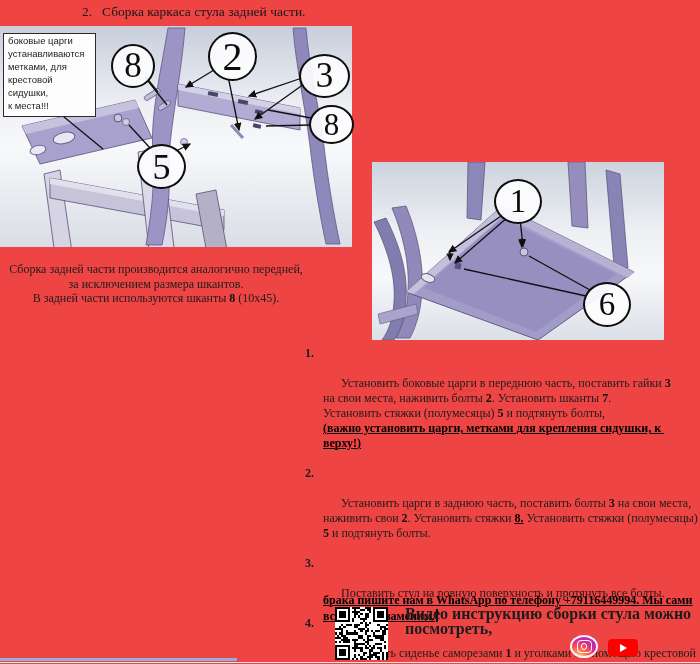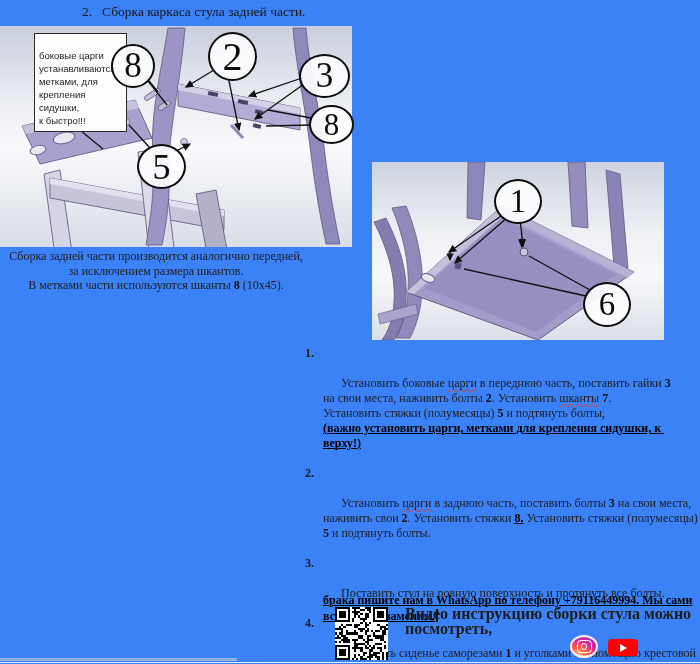--- a/index.html
+++ b/index.html
@@ -1,30 +1,30 @@
 <!DOCTYPE html>
 <html><head>
 <meta charset="utf-8">
 <style>
   html,body{margin:0;padding:0;background:#fff;}
-  #canvas{position:relative;width:700px;height:664px;background:#3b82f6;overflow:hidden;
+  #canvas{position:relative;width:700px;height:664px;background:#ef4444;overflow:hidden;
           font-family:"Liberation Serif",serif;color:#1c1c1c;}
   .abs{position:absolute;}
 
   
   .sec-title{font-size:13.5px;white-space:nowrap;color:#161616;}
   .sec-title .num{display:inline-block;width:20px;}
 
   
   .note-box{left:3px;top:33px;width:84px;border:1.5px solid #2a2a2a;background:#fdfdfd;
-            padding:15px 3px 4px 4px;font-family:"Liberation Sans",sans-serif;
-            font-size:9.5px;line-height:13px;color:#222;margin-left:31px;}
-
-  
-  .caption{left:0;top:249px;width:312px;text-align:center;font-size:12px;line-height:14.5px;white-space:pre-wrap;}
+            padding:0 3px 4px 4px;font-family:"Liberation Sans",sans-serif;
+            font-size:9.5px;line-height:13px;color:#222;}
+
+  
+  .caption{left:0;top:262px;width:312px;text-align:center;font-size:12px;line-height:14.5px;white-space:pre-wrap;}
 
   
   .callout{border:2px solid #0c0c0c;border-radius:50%;background:rgba(253,253,254,.92);
            display:flex;align-items:center;justify-content:center;
            font-family:"Liberation Serif",serif;color:#0c0c0c;}
 
   
   .steps{left:302px;top:346px;width:398px;font-size:12px;line-height:15px;}
   .step{position:relative;padding-left:21px;white-space:pre-wrap;}
   .step .num{position:absolute;left:3px;top:0;font-weight:bold;}
@@ -129,41 +129,41 @@
       <line x1="311" y1="99" x2="266" y2="100"></line>
       <line x1="150" y1="122" x2="129" y2="99"></line>
       <line x1="174" y1="126" x2="190" y2="118" marker-end="url(#arw1)"></line>
     </g>
   </svg>
 
   <div class="abs note-box">
     <div>боковые царги</div>
     <div>устанавливаются</div>
     <div>метками, для</div>
-    <div>крепления сидушки,</div>
-    <div>к быстро!!!</div>
+    <div>крестовой сидушки,</div>
+    <div>к места!!!</div>
   </div>
 
   <div class="abs callout" style="left:111px;top:44px;width:40px;height:40px;font-size:35px;">
       <span>8</span>
     </div>
   <div class="abs callout" style="left:208px;top:32px;width:45px;height:45px;font-size:40px;">
       <span>2</span>
     </div>
   <div class="abs callout" style="left:299px;top:54px;width:47px;height:40px;font-size:35px;">
       <span>3</span>
     </div>
   <div class="abs callout" style="left:309px;top:105px;width:41px;height:35px;font-size:31px;">
       <span>8</span>
     </div>
   <div class="abs callout" style="left:137px;top:144px;width:45px;height:41px;font-size:36px;">
       <span>5</span>
     </div>
 
-  <div class="abs caption"><span>Сборка задней части производится аналогично передней,</span><br><span>за исключением размера шкантов.</span><br><span>В метками части используются шканты </span><span class="b">8</span><span> (10x45).</span></div>
+  <div class="abs caption"><span>Сборка задней части производится аналогично передней,</span><br><span>за исключением размера шкантов.</span><br><span>В задней части используются шканты </span><span class="b">8</span><span> (10x45).</span></div>
 
 
   <svg class="abs" style="left:372px;top:162px;" width="292" height="178" viewBox="0 0 292 178">
     <defs>
       <linearGradient id="bg2" x1="0" y1="0" x2="0" y2="1">
         <stop offset="0" stop-color="#cdd3de"></stop>
           <stop offset="0.4" stop-color="#eef0f4"></stop>
         <stop offset="0.65" stop-color="#f7f8fa"></stop>
           <stop offset="1" stop-color="#dbdfe7"></stop>
       </linearGradient>

